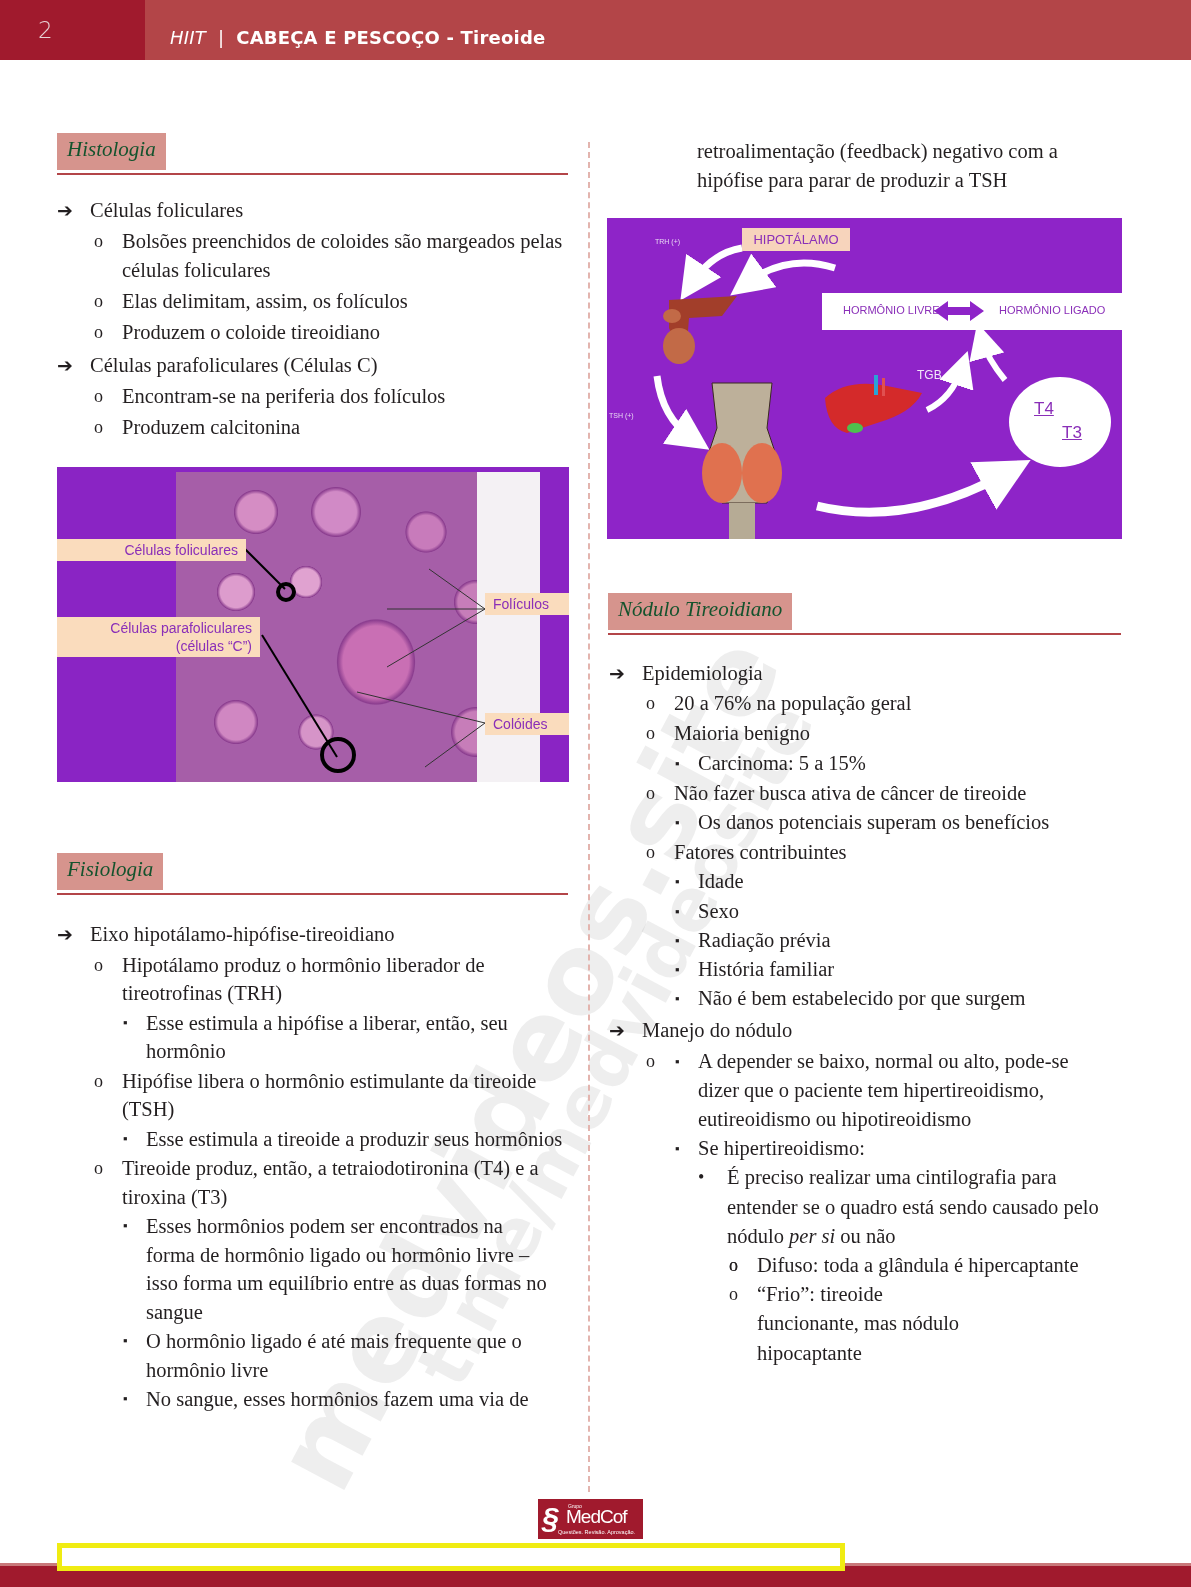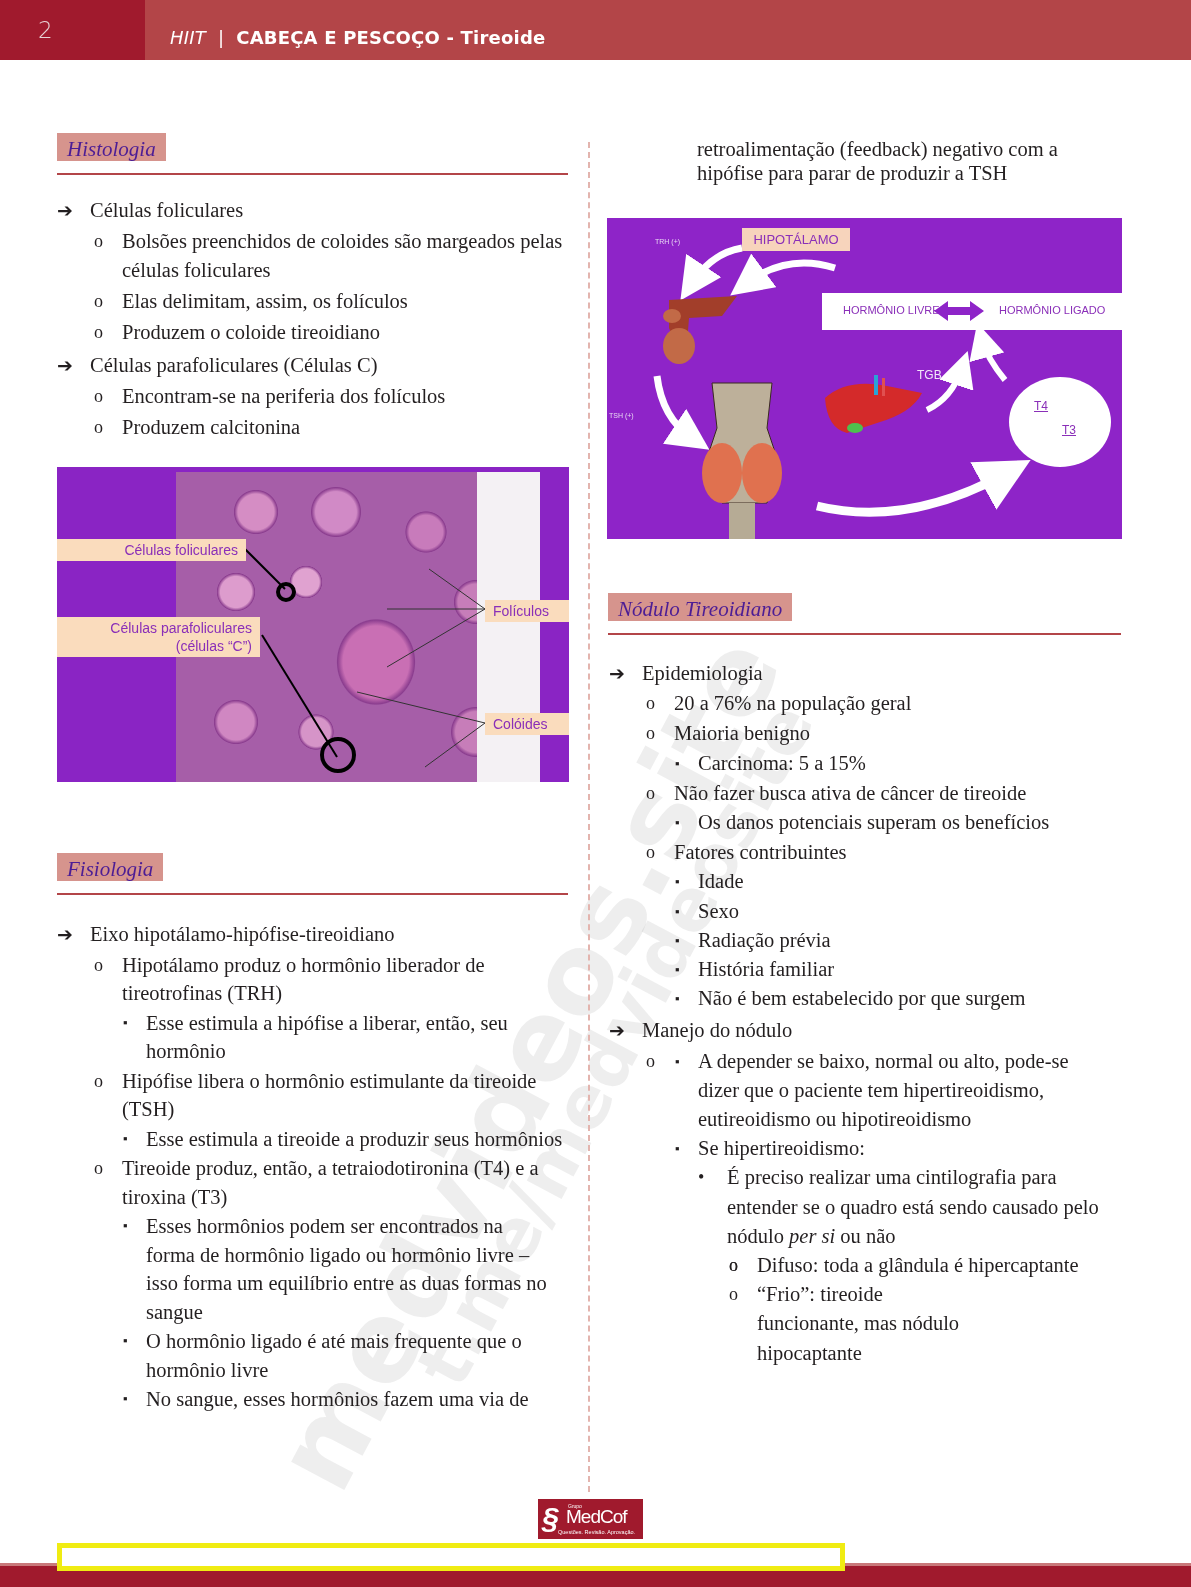--- a/index.html
+++ b/index.html
@@ -15,21 +15,21 @@
   .header .title { position: absolute; left: 170px; top: 27px; color: #ffffff; font-family: "DejaVu Sans", sans-serif; font-size: 18px; letter-spacing: 0.2px; }
   .header .title .hiit { font-style: italic; }
   .header .title .sep { margin: 0 12px; }
   .header .title .main { font-weight: bold; text-align: right; }
 
   
   .divider { position: absolute; left: 588px; top: 142px; height: 1350px; border-left: 2px dashed #e3b4ae; }
 
   
   .sec { position: absolute; height: 40px; border-bottom: 2px solid #b34548; }
-  .sec .tag { position: absolute; left: 0; top: 0; height: 28px; padding: 0 10px; background: #d6948d; font-style: italic; font-size: 21px; line-height: 32px; color: #4c1d95; }
+  .sec .tag { position: absolute; left: 0; top: 0; height: 37px; padding: 0 10px; background: #d6948d; font-style: italic; font-size: 21px; line-height: 32px; color: #14532d; }
 
   
   .lst { position: absolute; font-size: 20.5px; line-height: 29px; }
   .row { position: relative; }
   .row .bul { position: absolute; }
   .l1 { padding-left: 33px; }
   .l1 .bul { left: 0; top: 0; font-family: "DejaVu Sans", sans-serif; font-weight: bold; font-size: 19px; }
   .l2 { padding-left: 65px; }
   .l2 .bul { left: 37px; top: 0; font-size: 18px; }
   .l3 { padding-left: 89px; }
@@ -61,21 +61,21 @@
   .histo svg { position: absolute; left: 0; top: 0; }
 
   
   .diag { position: absolute; left: 607px; top: 218px; width: 515px; height: 321px; background: #8e24c8; overflow: hidden; font-family: "Liberation Sans", sans-serif; }
   .diag .small { position: absolute; color: #e8d7f2; font-size: 7px; }
   .diag .hipo { position: absolute; left: 135px; top: 10px; width: 108px; height: 23px; background: #f7d4bc; color: #8a2fb8; font-size: 13px; line-height: 23px; text-align: center; }
   .diag .hbox { position: absolute; left: 215px; top: 75px; width: 300px; height: 37px; background: #ffffff; }
   .diag .hbox span { position: absolute; top: 11px; font-size: 11px; color: #8a2fb8; }
   .diag .tgb { position: absolute; left: 310px; top: 150px; color: #f2e8fa; font-size: 12px; }
   .diag .ell { position: absolute; left: 402px; top: 159px; width: 102px; height: 90px; border-radius: 50%; background: #ffffff; }
-  .diag .ell span { position: absolute; font-size: 12px; color: #8a2fb8; text-decoration: underline; }
+  .diag .ell span { position: absolute; font-size: 17px; color: #8a2fb8; text-decoration: underline; }
   .diag svg { position: absolute; left: 0; top: 0; }
 
   
   .footer-band { position: absolute; left: 0; top: 1566px; width: 1191px; height: 21px; background: #a01a2d; }
   .footer-line { position: absolute; left: 0; top: 1563px; width: 1191px; height: 3px; background: #c9787a; }
   .yellowbox { position: absolute; left: 57px; top: 1543px; width: 778px; height: 18px; border: 5px solid #f0ec12; background: #ffffff; }
   .logo { position: absolute; left: 538px; top: 1499px; width: 105px; height: 40px; background: #a01a2d; color: #fff; font-family: "Liberation Sans", sans-serif; }
   .logo .s { position: absolute; left: 4px; top: 2px; font-size: 30px; font-weight: bold; font-style: italic; }
   .logo .grupo { position: absolute; left: 30px; top: 4px; font-size: 5px; }
   .logo .name { position: absolute; left: 28px; top: 7px; font-size: 19px; font-weight: normal; letter-spacing: -1px; }
@@ -123,40 +123,40 @@
     <line x1="428" y1="142" x2="372" y2="102" stroke="#333" stroke-width="1"></line>
     <line x1="428" y1="142" x2="330" y2="142" stroke="#333" stroke-width="1"></line>
     <line x1="428" y1="142" x2="330" y2="200" stroke="#333" stroke-width="1"></line>
     <line x1="428" y1="256" x2="300" y2="225" stroke="#333" stroke-width="1"></line>
     <line x1="428" y1="256" x2="368" y2="300" stroke="#333" stroke-width="1"></line>
   </svg>
   <div class="circle" style="left:219px; top:115px; width:12px; height:12px;"></div>
   <div class="circle" style="left:263px; top:270px; width:28px; height:28px;"></div>
   <div class="lbl" style="left:0; top:72px; width:173px;"><span>Células foliculares</span></div>
   <div class="lbl" style="left:0; top:150px; width:187px;"><span>Células parafoliculares</span><br><span>(células “C”)</span></div>
-  <div class="lbl" style="left:428px; top:133px; width:68px; text-align:left;"><span>Folículos</span></div>
+  <div class="lbl" style="left:428px; top:126px; width:68px; text-align:left;"><span>Folículos</span></div>
   <div class="lbl" style="left:428px; top:246px; width:68px; text-align:left;"><span>Colóides</span></div>
 </div>
 
 <div class="sec" style="left:57px; top:853px; width:511px;">
   <span class="tag">Fisiologia</span>
 </div>
 <div class="lst" style="left:57px; top:920px; width:520px; line-height:28.5px;">
   <div class="row l1"><span class="bul">➔</span><span>Eixo hipotálamo-hipófise-tireoidiano</span></div>
   <div class="row l2" style="margin-top:2px;"><span class="bul">o</span><span>Hipotálamo produz o hormônio liberador de tireotrofinas (TRH)</span></div>
   <div class="row l3" style="margin-top:1px;"><span class="bul">▪</span><span>Esse estimula a hipófise a liberar, então, seu hormônio</span></div>
   <div class="row l2" style="margin-top:1px;"><span class="bul">o</span><span>Hipófise libera o hormônio estimulante da tireoide (TSH)</span></div>
   <div class="row l3" style="margin-top:1px;"><span class="bul">▪</span><span>Esse estimula a tireoide a produzir seus hormônios</span></div>
   <div class="row l2" style="margin-top:1px;"><span class="bul">o</span><span>Tireoide produz, então, a tetraiodotironina (T4) e a tiroxina (T3)</span></div>
   <div class="row l3" style="margin-top:1px; padding-right:30px;"><span class="bul">▪</span><span>Esses hormônios podem ser encontrados na forma de hormônio ligado ou hormônio livre – isso forma um equilíbrio entre as duas formas no sangue</span></div>
   <div class="row l3" style="margin-top:1px;"><span class="bul">▪</span><span>O hormônio ligado é até mais frequente que o hormônio livre</span></div>
   <div class="row l3" style="margin-top:1px;"><span class="bul">▪</span><span>No sangue, esses hormônios fazem uma via de</span></div>
 </div>
 
-<div class="lst" style="left:697px; top:137px; width:420px; line-height:24px;">
+<div class="lst" style="left:697px; top:137px; width:420px; line-height:29px;">
   <span>retroalimentação (feedback) negativo com a hipófise para parar de produzir a TSH</span>
 </div>
 
 <div class="diag">
   <svg width="515" height="321">
     <defs>
       <marker id="ah" markerWidth="6" markerHeight="6" refX="3" refY="3" orient="auto">
           <path d="M0,0 L6,3 L0,6 z" fill="#ffffff"></path>
         </marker>
     </defs>

